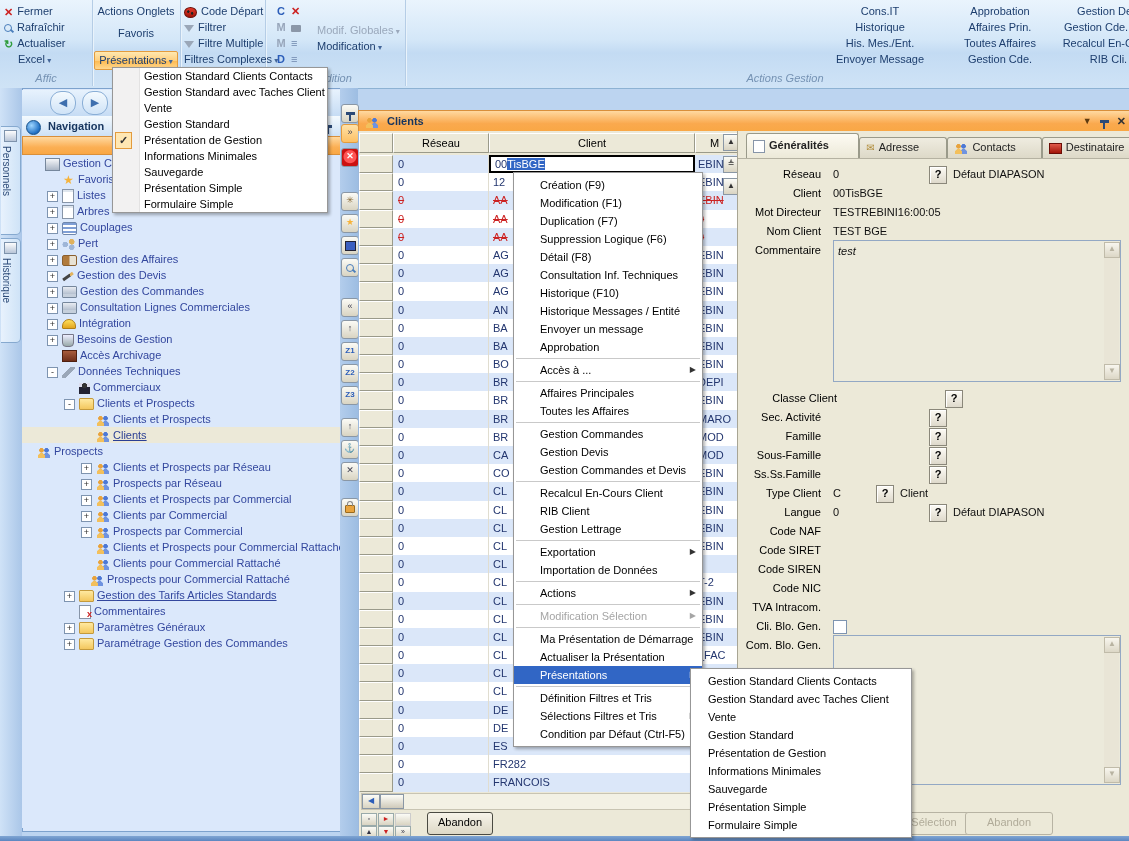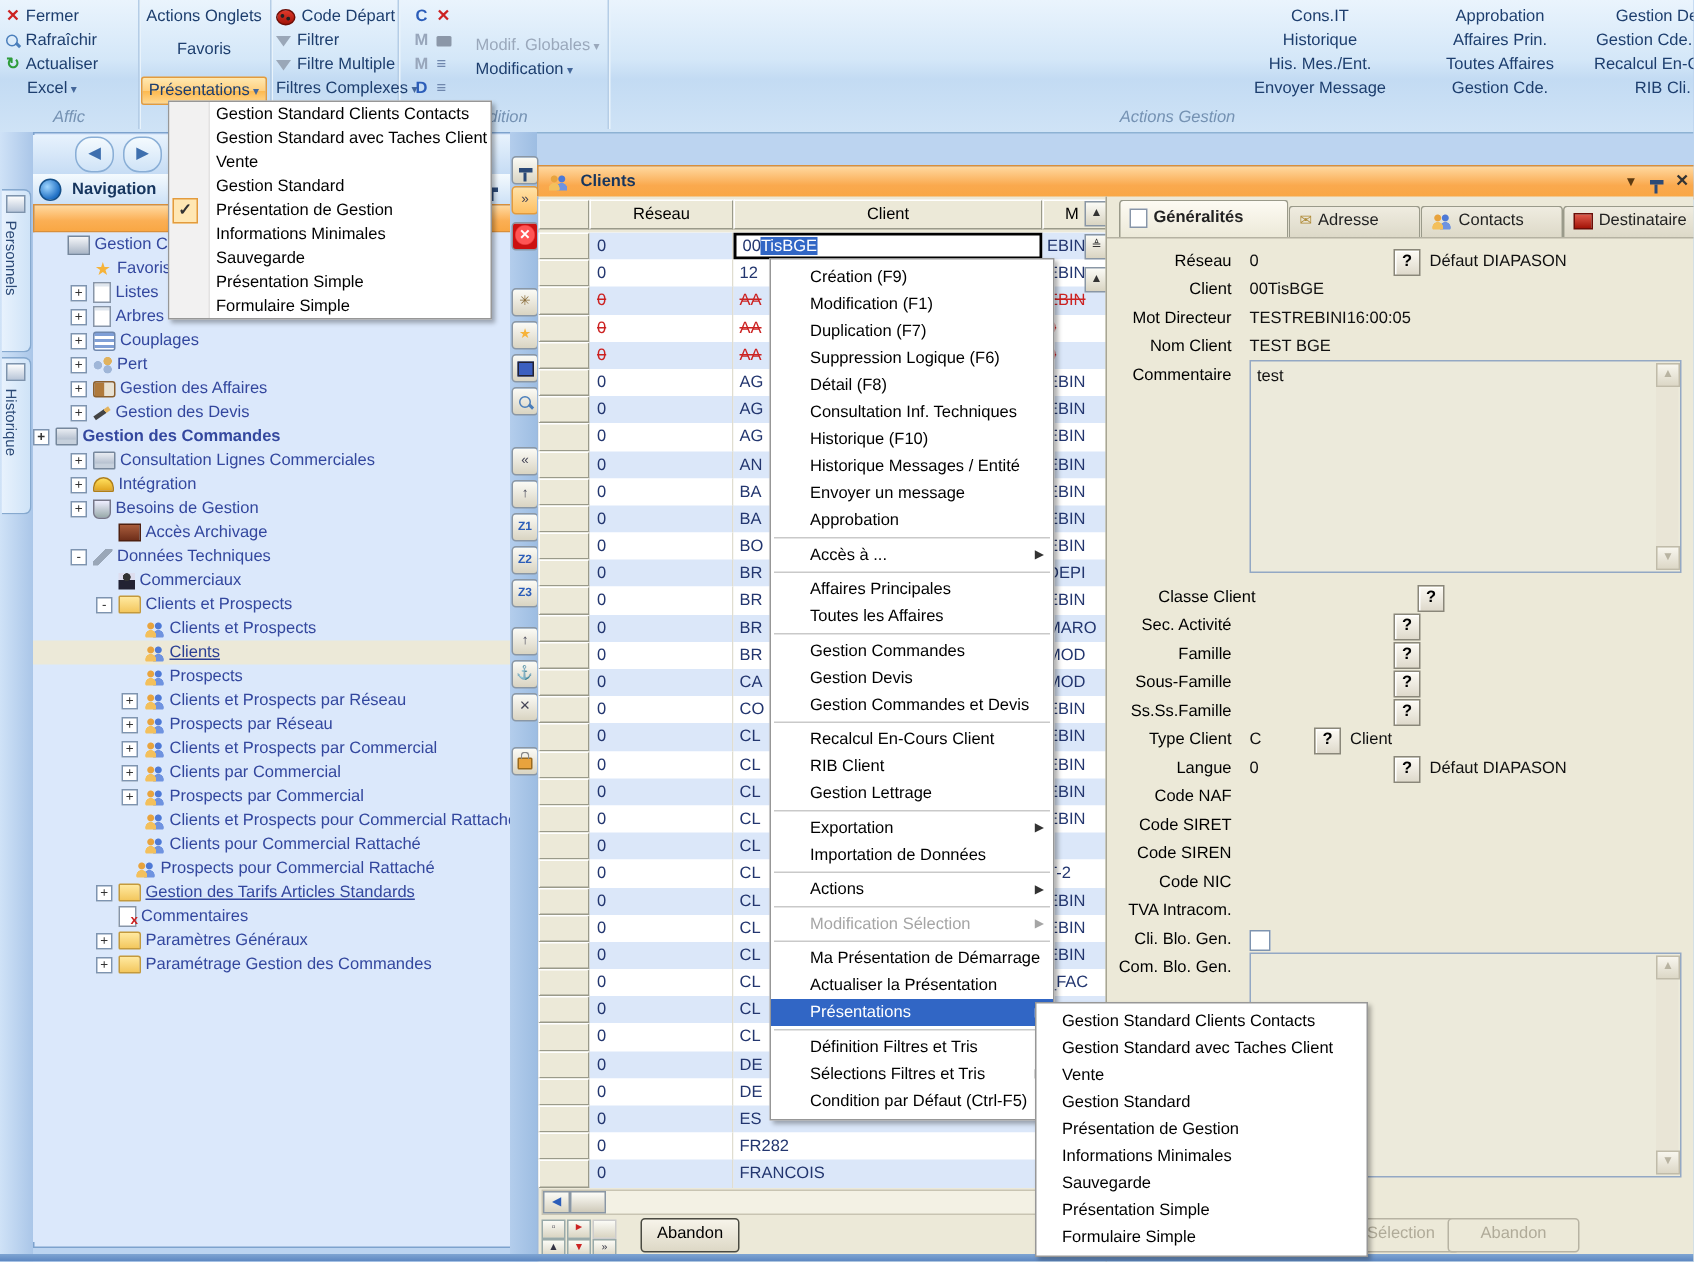--- a/index.html
+++ b/index.html
@@ -266,31 +266,31 @@
 <div class="abs" id="nav-orange"></div>
 <div class="abs" id="nav-tree">
     <div class="trow" style="padding-left: 8px;"><span class="expsp"></span><span class="i ico-app"></span><span class="tlabel">Gestion C</span></div>
     <div class="trow" style="padding-left: 25px;"><span class="expsp"></span><span class="i ico-star">★</span><span class="tlabel">Favoris</span></div>
     <div class="trow" style="padding-left: 25px;"><span class="exp">+</span><span class="i ico-doc"></span><span class="tlabel">Listes</span></div>
     <div class="trow" style="padding-left: 25px;"><span class="exp">+</span><span class="i ico-doc"></span><span class="tlabel">Arbres</span></div>
     <div class="trow" style="padding-left: 25px;"><span class="exp">+</span><span class="i ico-stack"></span><span class="tlabel">Couplages</span></div>
     <div class="trow" style="padding-left: 25px;"><span class="exp">+</span><span class="i ico-pert"></span><span class="tlabel">Pert</span></div>
     <div class="trow" style="padding-left: 25px;"><span class="exp">+</span><span class="i ico-hand"></span><span class="tlabel">Gestion des Affaires</span></div>
     <div class="trow" style="padding-left: 25px;"><span class="exp">+</span><span class="i ico-pencil"></span><span class="tlabel">Gestion des Devis</span></div>
-    <div class="trow" style=" font-weight: bold;"><span class="exp">+</span><span class="i ico-printer"></span><span class="tlabel">Gestion des Commandes</span></div>
+    <div class="trow" style="padding-left: 25px;"><span class="exp">+</span><span class="i ico-printer"></span><span class="tlabel">Gestion des Commandes</span></div>
     <div class="trow" style="padding-left: 25px;"><span class="exp">+</span><span class="i ico-printer"></span><span class="tlabel">Consultation Lignes Commerciales</span></div>
     <div class="trow" style="padding-left: 25px;"><span class="exp">+</span><span class="i ico-helmet"></span><span class="tlabel">Intégration</span></div>
     <div class="trow" style="padding-left: 25px;"><span class="exp">+</span><span class="i ico-trophy"></span><span class="tlabel">Besoins de Gestion</span></div>
-    <div class="trow" style="padding-left: 42px;"><span class="expsp"></span><span class="i ico-archive"></span><span class="tlabel">Accès Archivage</span></div>
+    <div class="trow" style="padding-left: 25px;"><span class="expsp"></span><span class="i ico-archive"></span><span class="tlabel">Accès Archivage</span></div>
     <div class="trow" style="padding-left: 25px;"><span class="exp">-</span><span class="i ico-wrench"></span><span class="tlabel">Données Techniques</span></div>
     <div class="trow" style="padding-left: 42px;"><span class="expsp"></span><span class="i ico-person"></span><span class="tlabel">Commerciaux</span></div>
     <div class="trow" style="padding-left: 42px;"><span class="exp">-</span><span class="i ico-folder"></span><span class="tlabel">Clients et Prospects</span></div>
     <div class="trow" style="padding-left: 59px;"><span class="expsp"></span><span class="i ico-people"></span><span class="tlabel">Clients et Prospects</span></div>
     <div class="trow tsel" style="padding-left: 59px;"><span class="expsp"></span><span class="i ico-people"></span><span class="tlabel">Clients</span></div>
-    <div class="trow" style="padding-left: 59px;"><span class="expsp"></span><span class="i ico-people"></span><span class="tlabel">Prospects</span></div>
+    <div class="trow" style=""><span class="expsp"></span><span class="i ico-people"></span><span class="tlabel">Prospects</span></div>
     <div class="trow" style="padding-left: 59px;"><span class="exp">+</span><span class="i ico-people"></span><span class="tlabel">Clients et Prospects par Réseau</span></div>
     <div class="trow" style="padding-left: 59px;"><span class="exp">+</span><span class="i ico-people"></span><span class="tlabel">Prospects par Réseau</span></div>
     <div class="trow" style="padding-left: 59px;"><span class="exp">+</span><span class="i ico-people"></span><span class="tlabel">Clients et Prospects par Commercial</span></div>
     <div class="trow" style="padding-left: 59px;"><span class="exp">+</span><span class="i ico-people"></span><span class="tlabel">Clients par Commercial</span></div>
     <div class="trow" style="padding-left: 59px;"><span class="exp">+</span><span class="i ico-people"></span><span class="tlabel">Prospects par Commercial</span></div>
     <div class="trow" style="padding-left: 59px;"><span class="expsp"></span><span class="i ico-people"></span><span class="tlabel">Clients et Prospects pour Commercial Rattaché</span></div>
     <div class="trow" style="padding-left: 59px;"><span class="expsp"></span><span class="i ico-people"></span><span class="tlabel">Clients pour Commercial Rattaché</span></div>
     <div class="trow" style="padding-left: 53px;"><span class="expsp"></span><span class="i ico-people"></span><span class="tlabel">Prospects pour Commercial Rattaché</span></div>
     <div class="trow" style="padding-left: 42px; text-decoration: underline;"><span class="exp">+</span><span class="i ico-folder"></span><span class="tlabel">Gestion des Tarifs Articles Standards</span></div>
     <div class="trow" style="padding-left: 42px;"><span class="expsp"></span><span class="i ico-note"></span><span class="tlabel">Commentaires</span></div>
@@ -587,21 +587,21 @@
       <div class="frow" style="top: 46px; left: 0px; width: 392px;">
         <span class="flabel">Mot Directeur</span>
         <span class="fvalue">TESTREBINI16:00:05</span>
       </div>
       <div class="frow" style="top: 65px; left: 0px; width: 392px; text-decoration: underline;">
         <span class="flabel">Nom Client</span>
         <span class="fvalue">TEST BGE</span>
       </div>
       <div class="frow" style="top: 84px; left: 0px; width: 392px;">
         <span class="flabel">Commentaire</span>
-        <div class="ftext" style="top: -2px; height: 140px;">
+        <div class="ftext" style="top: -2px; height: 140px; font-style: italic;">
           <div class="tcontent">test</div>
           <div class="ta-scroll">
             <div class="sa" style="top: 0px;">▲</div>
             <div class="sa" style="bottom: 0px;">▼</div>
           </div>
         </div>
       </div>
       <div class="frow" style="top: 232px; left: 16px; width: 440px;">
         <span class="flabel">Classe Client</span>
         <span class="fhelp" style="left: 191px;">?</span>

